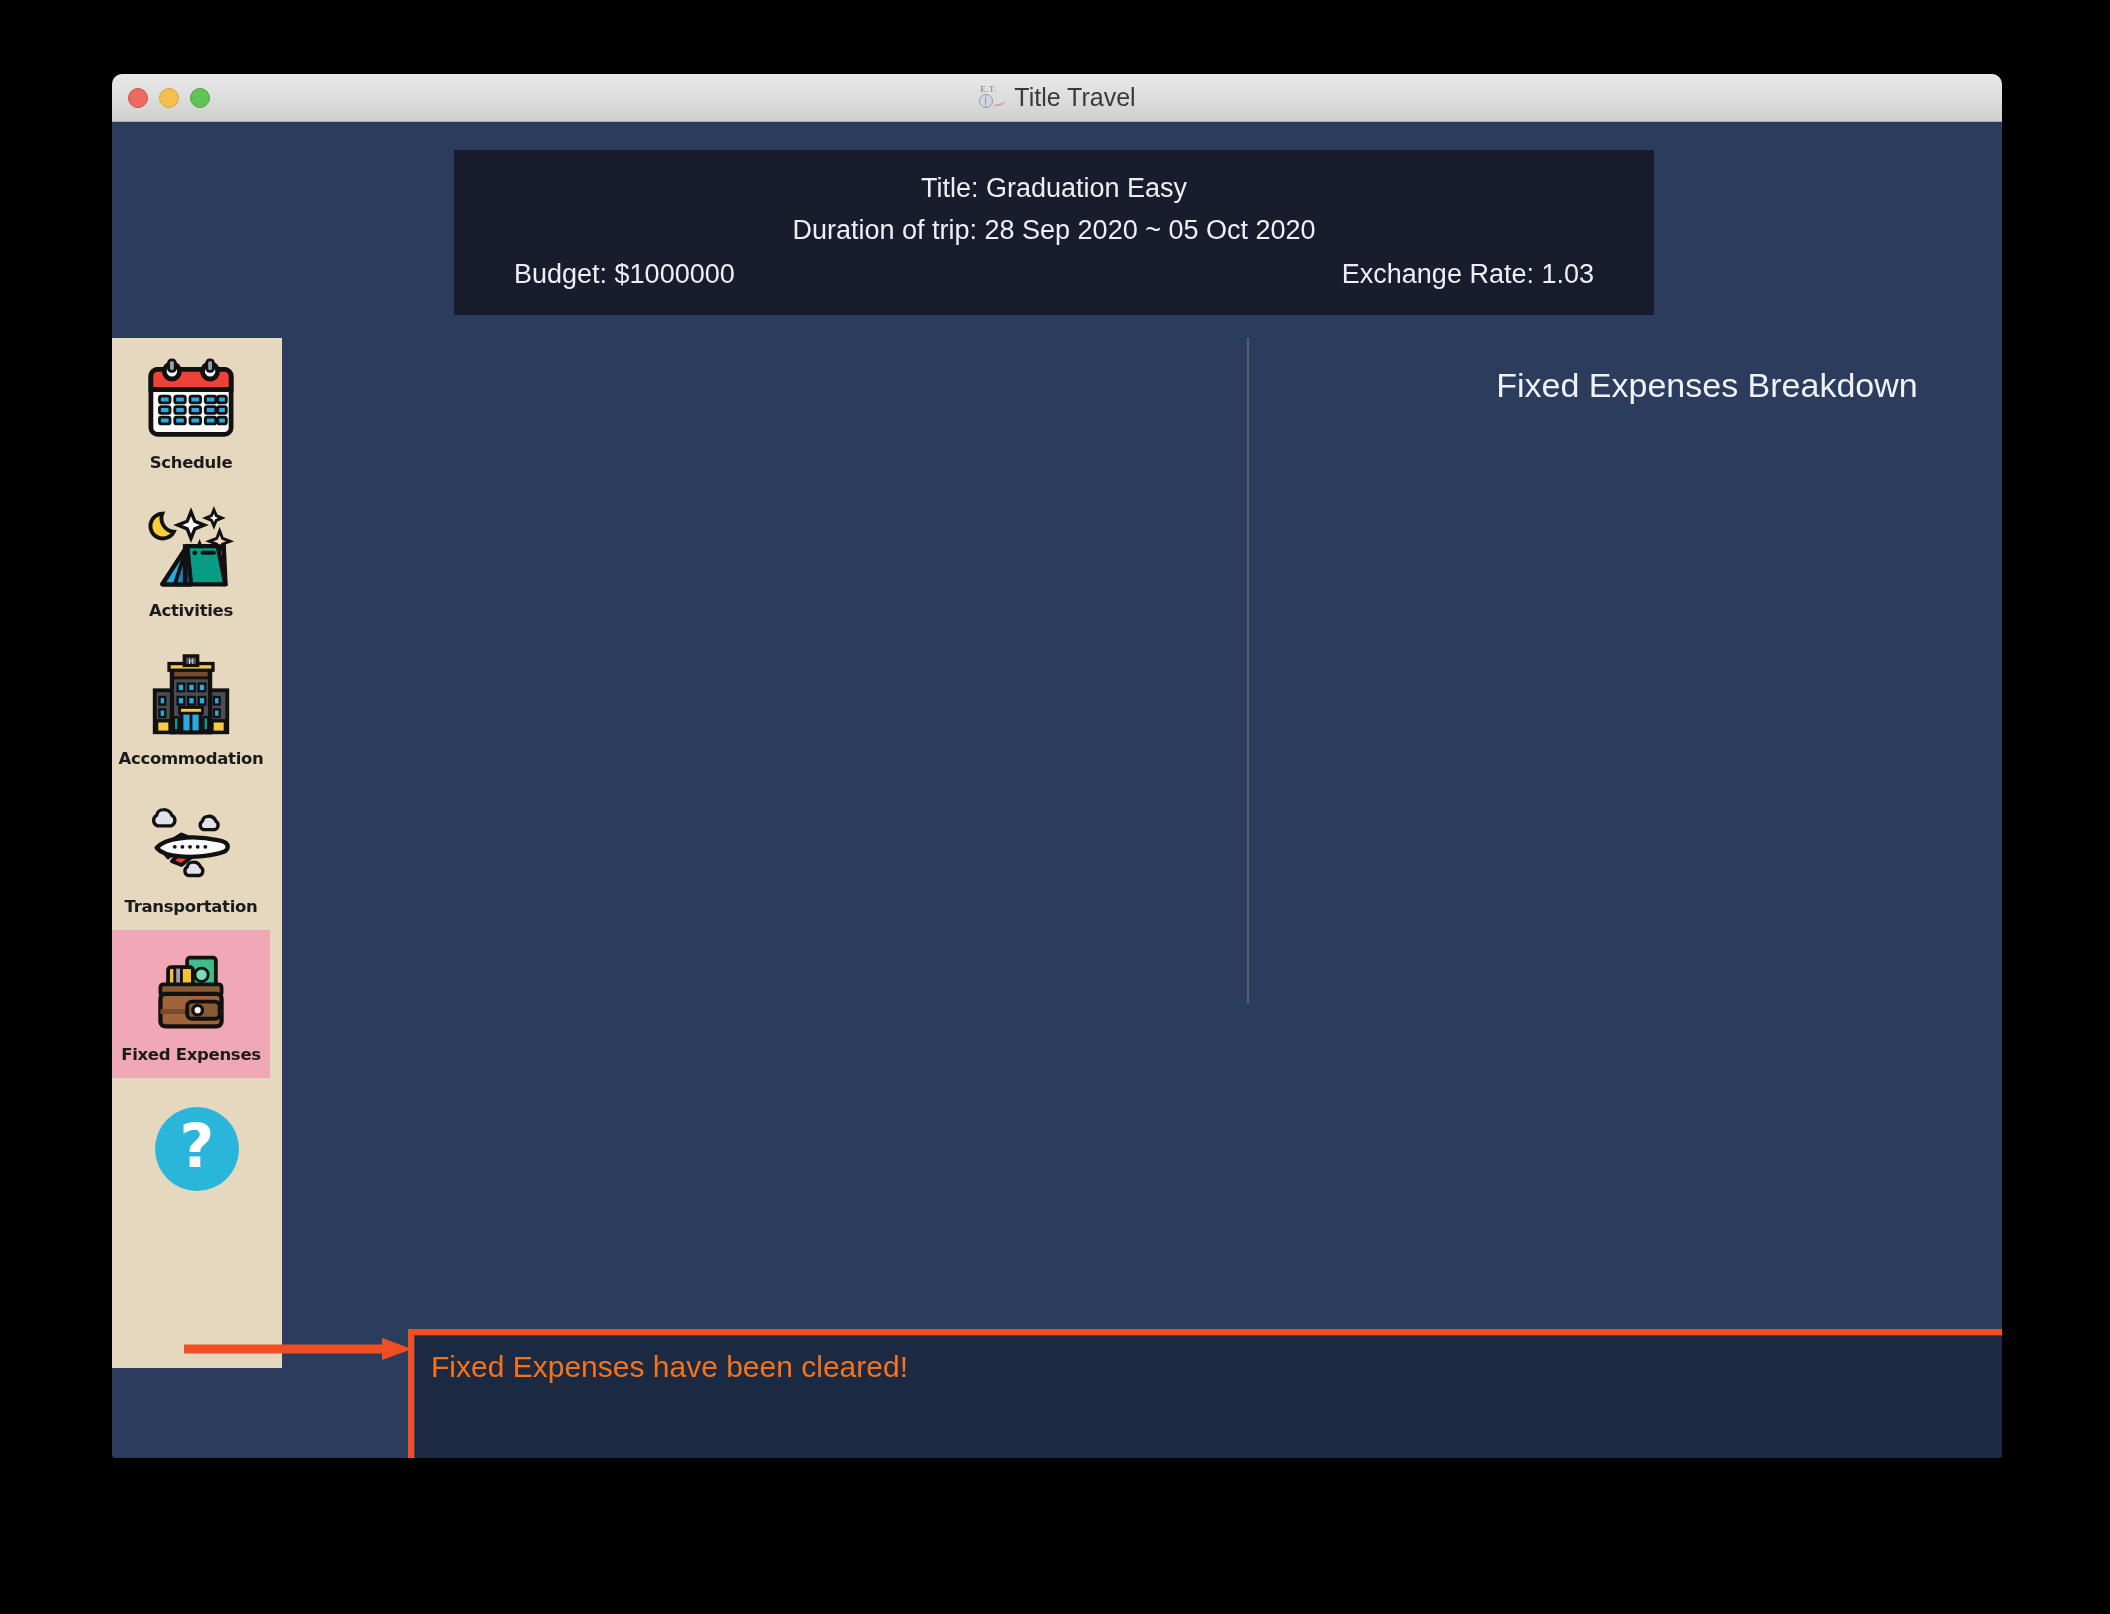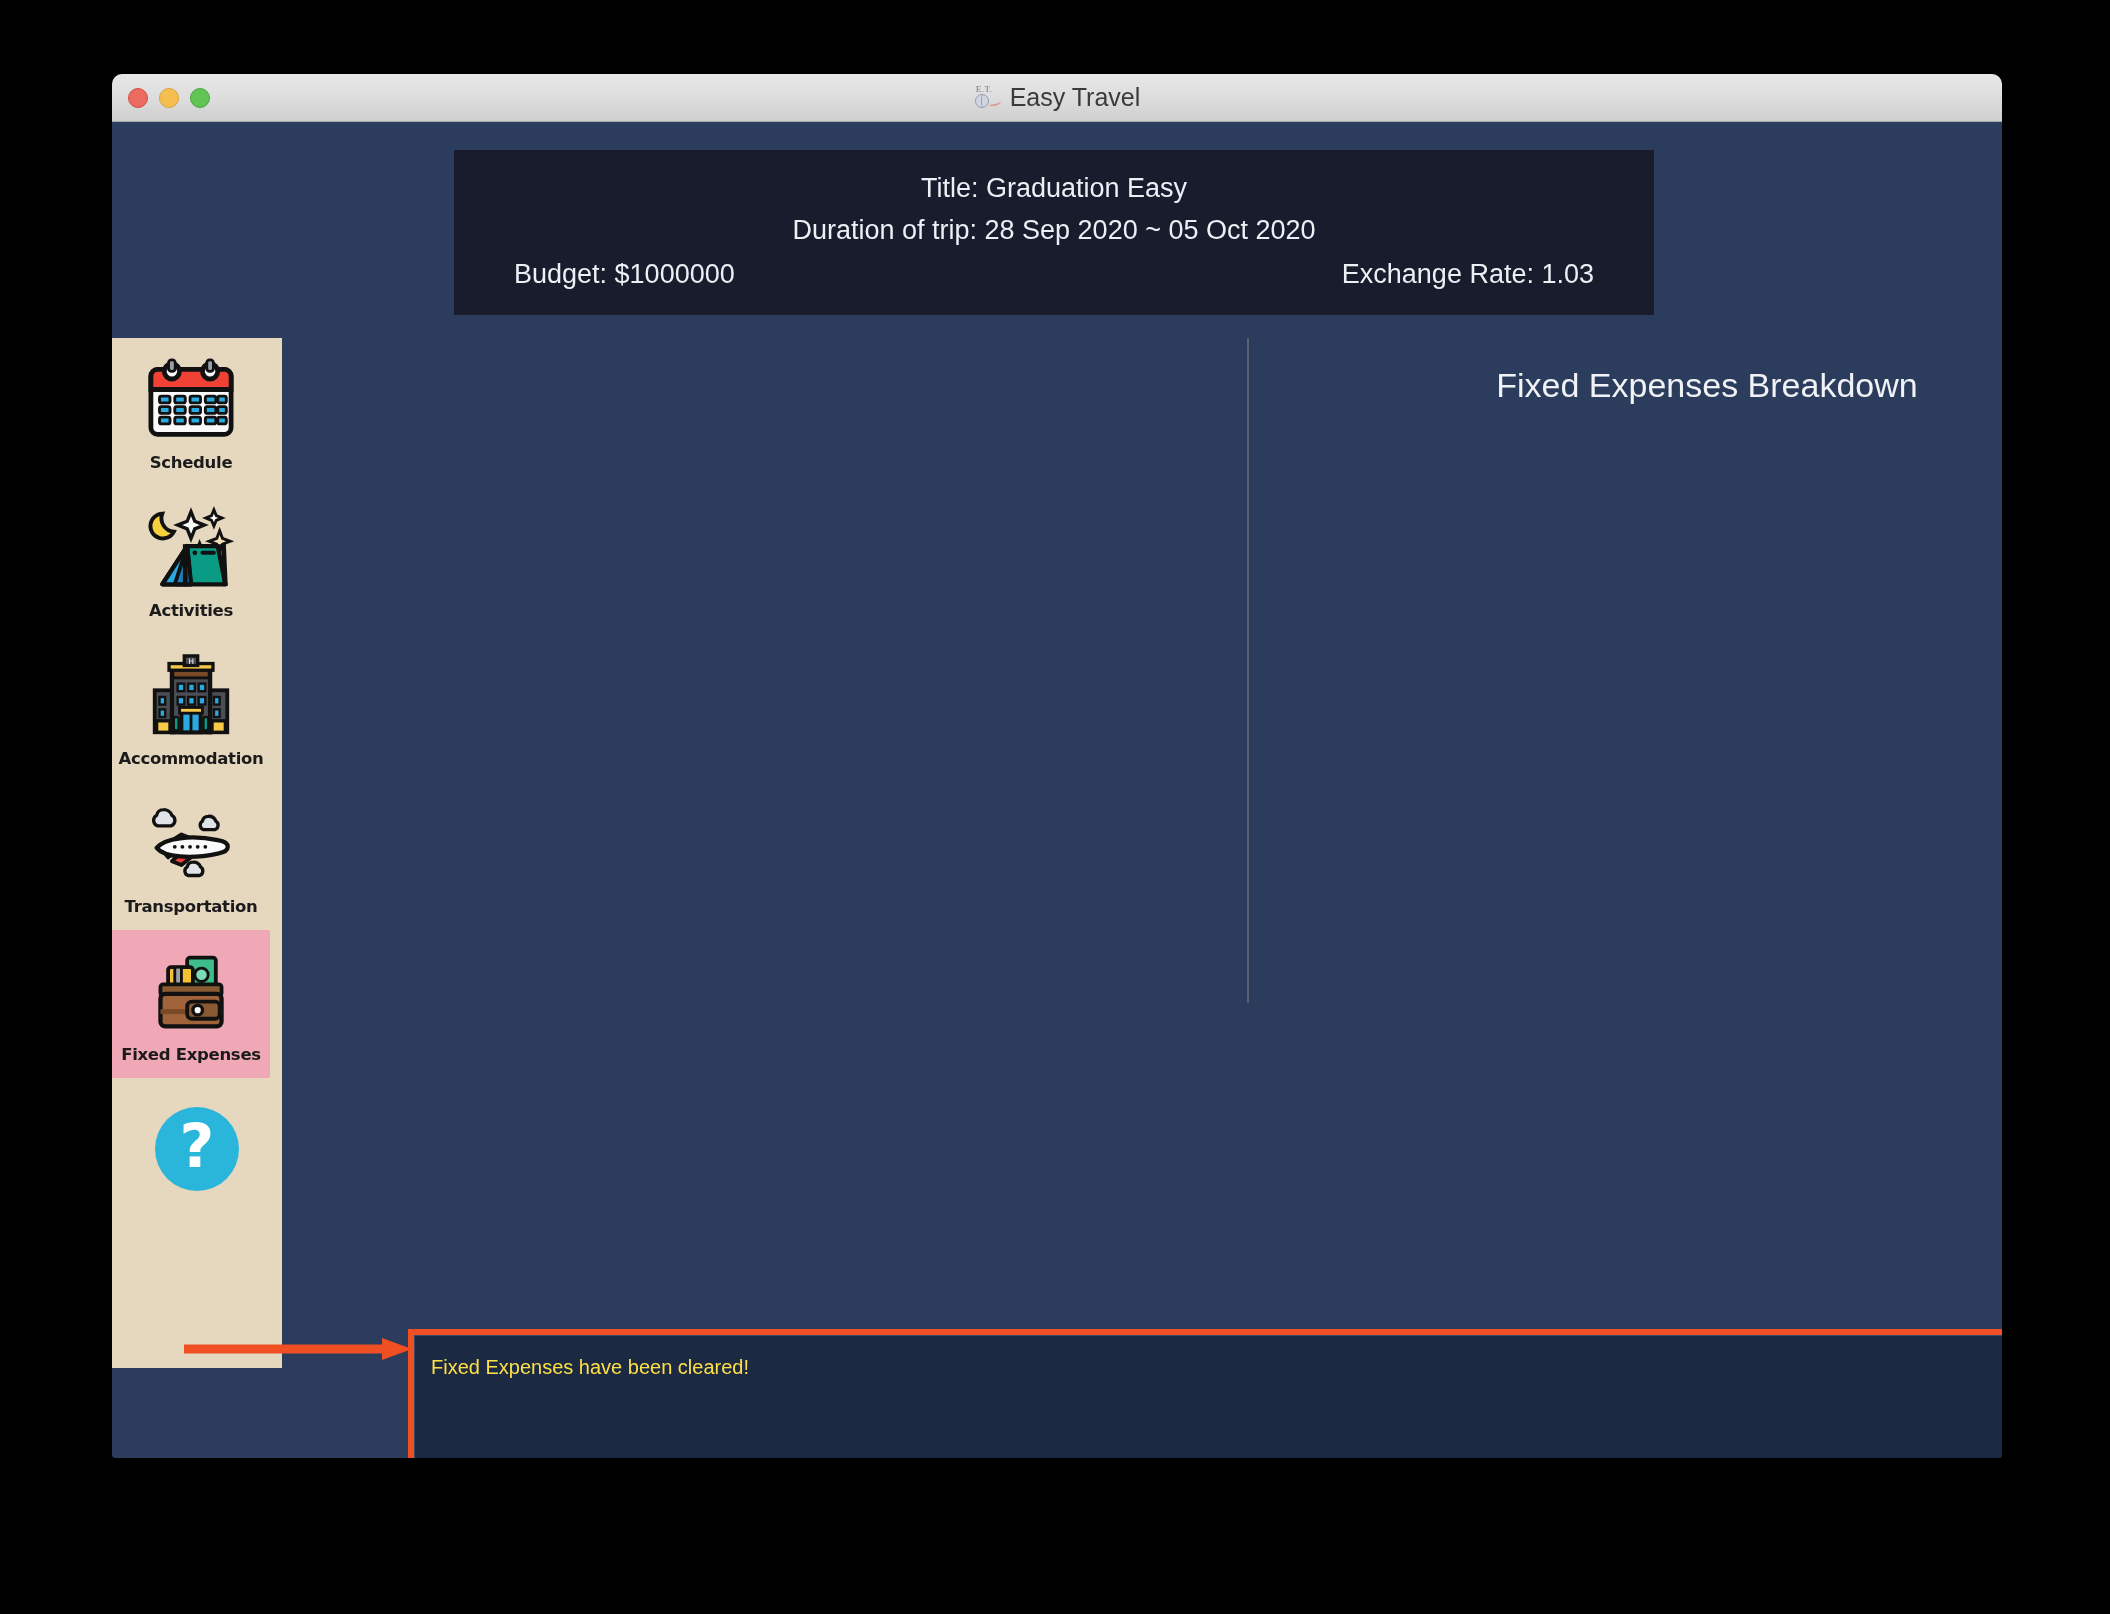--- a/index.html
+++ b/index.html
@@ -175,42 +175,42 @@
   #message-log {
     position: absolute;
     left: 302px; top: 1213px;
     width: 1688px; height: 170px;
     background: #1b2942;
     border: 1px solid #3a4a66;
     padding: 14px 16px;
     overflow: hidden;
   }
   #message-text {
-    font-size: 20px; color: #fde047; line-height: 34px;
+    font-size: 30px; color: #f97316; line-height: 34px;
   }
   @keyframes blink { to { visibility: hidden; } }
 </style>
 </head>
 <body>
 
 <div id="app-window">
 
   <div id="title-bar">
     <div class="traffic-lights">
       <div class="tl close"></div>
       <div class="tl min"></div>
       <div class="tl max"></div>
     </div>
     <div class="title-wrap">
       <div class="app-icon">
         <div class="et">E.T.</div>
         <div class="globe"></div>
         <div class="swoosh"></div>
       </div>
-      <div id="window-title">Easy Travel</div>
+      <div id="window-title">Title Travel</div>
     </div>
   </div>
 
   <div id="window-body">
 
     <div id="trip-info-panel">
       <div class="info-line">Title: Graduation Easy</div>
       <div class="info-line">Duration of trip: 28 Sep 2020 ~ 05 Oct 2020</div>
       <div class="info-row">
         <div class="cell">Budget: $1000000</div>

